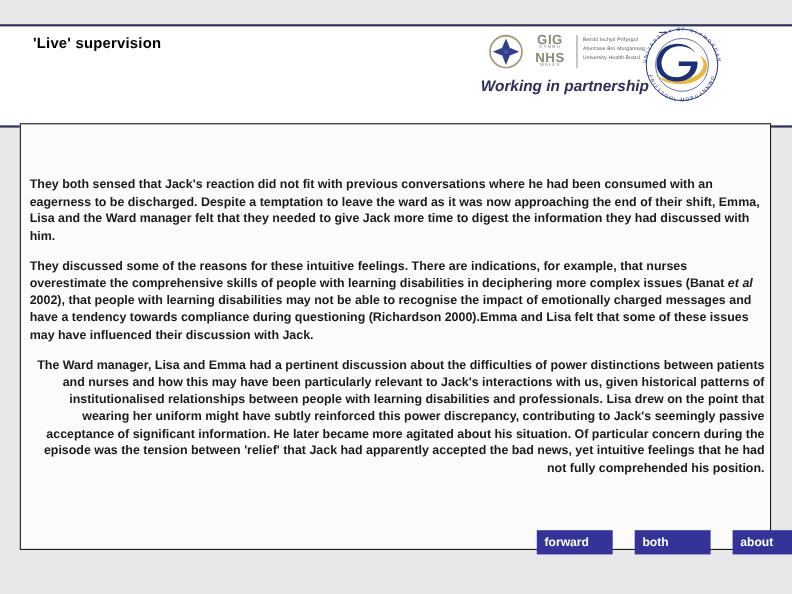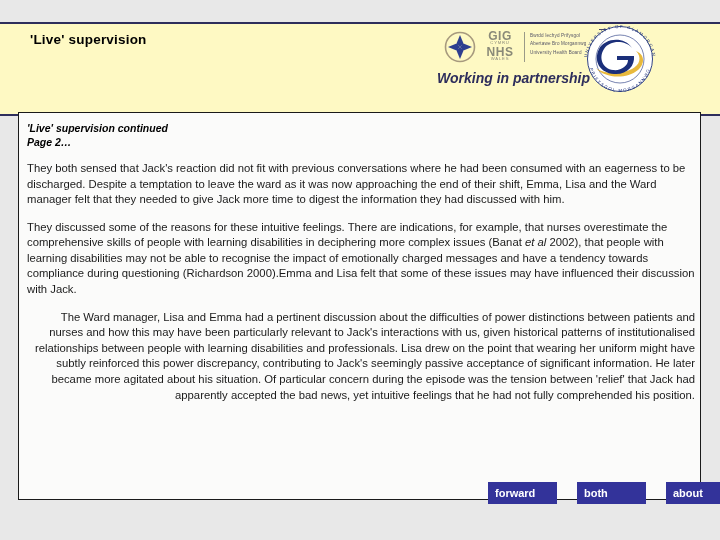--- a/index.html
+++ b/index.html
@@ -15,21 +15,21 @@
     position: relative;
   }
 
   
   #header-bar {
     position: absolute;
     left: 0;
     top: 22px;
     width: 720px;
     height: 94px;
-    background: #fef9c3;
+    background: #ffffff;
     border-top: 2px solid #2e2e5c;
     border-bottom: 2px solid #2e2e5c;
     box-sizing: border-box;
   }
   #header-title {
     position: absolute;
     left: 30px;
     top: 8px;
     font-size: 13.5px;
     font-weight: bold;
@@ -177,20 +177,21 @@
     left: 8px;
     top: 48px;
     width: 668px;
   }
   .para {
     font-size: 11.3px;
     line-height: 1.38;
     color: #1a1a1a;
     margin: 0 0 12px 0;
     text-align: left;
+    font-weight: bold;
   }
   .para:last-child { margin-bottom: 0; text-align: right; }
   .cite-italic { font-style: italic; text-align: right; }
 
   
   #nav-buttons {
     position: absolute;
     left: 469px;
     top: 369px;
     display: flex;
@@ -271,24 +272,20 @@
           <textPath href="#arcBot" startOffset="50%" text-anchor="middle">PRIFYSGOL MORGANNWG</textPath>
         </text>
       </svg>
     </div>
 
   </div>
 </div>
 
 <div id="content-panel">
 
-  <div id="content-heading">
-    <span>'Live' supervision continued</span>
-    <span>Page 2…</span>
-  </div>
 
   <div id="body-copy">
 
     <p class="para">They both sensed that Jack's reaction did not fit with previous conversations where he had been consumed with an eagerness to be discharged. Despite a temptation to leave the ward as it was now approaching the end of their shift, Emma, Lisa and the Ward manager felt that they needed to give Jack more time to digest the information they had discussed with him.</p>
 
     <p class="para"><span>They discussed some of the reasons for these intuitive feelings. There are indications, for example, that nurses overestimate the comprehensive skills of people with learning disabilities in deciphering more complex issues (Banat </span><span class="cite-italic">et al</span><span> 2002), that people with learning disabilities may not be able to recognise the impact of emotionally charged messages and have a tendency towards compliance during questioning (Richardson 2000).Emma and Lisa felt that some of these issues may have influenced their discussion with Jack.</span></p>
 
     <p class="para">The Ward manager, Lisa and Emma had a pertinent discussion about the difficulties of power distinctions between patients and nurses and how this may have been particularly relevant to Jack's interactions with us, given historical patterns of institutionalised relationships between people with learning disabilities and professionals. Lisa drew on the point that wearing her uniform might have subtly reinforced this power discrepancy, contributing to Jack's seemingly passive acceptance of significant information. He later became more agitated about his situation. Of particular concern during the episode was the tension between 'relief' that Jack had apparently accepted the bad news, yet intuitive feelings that he had not fully comprehended his position.</p>
   </div>
 

